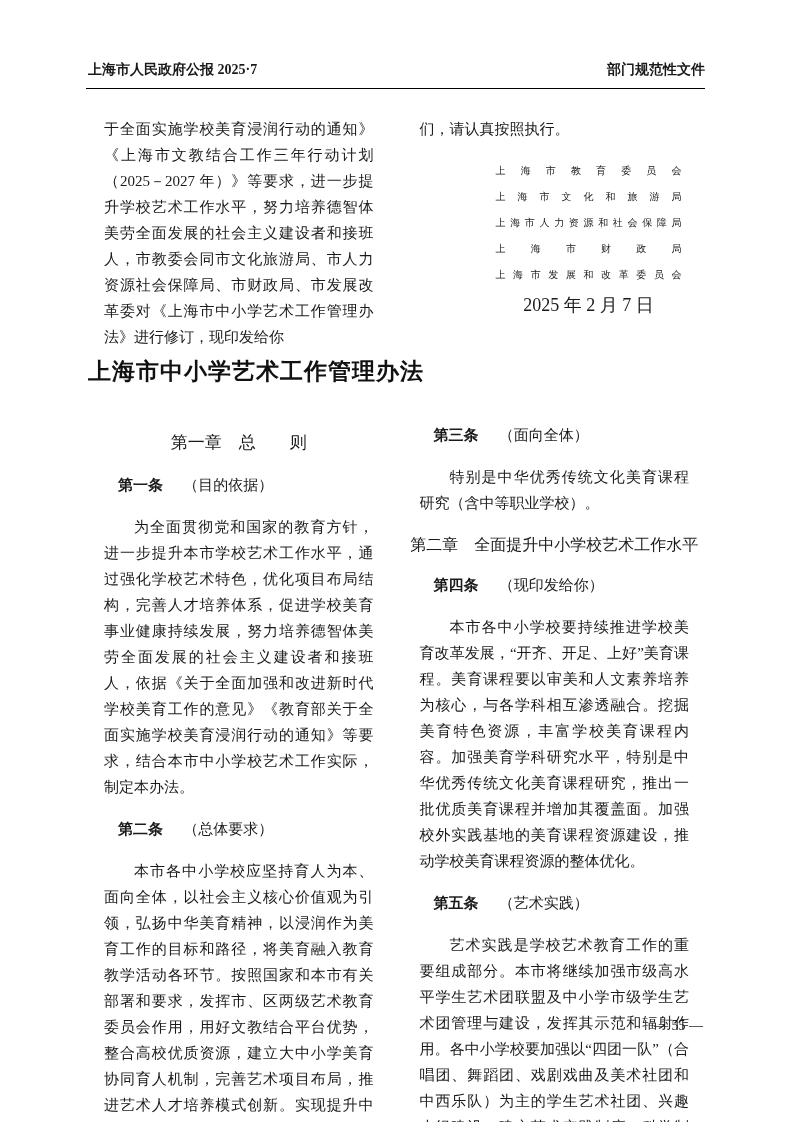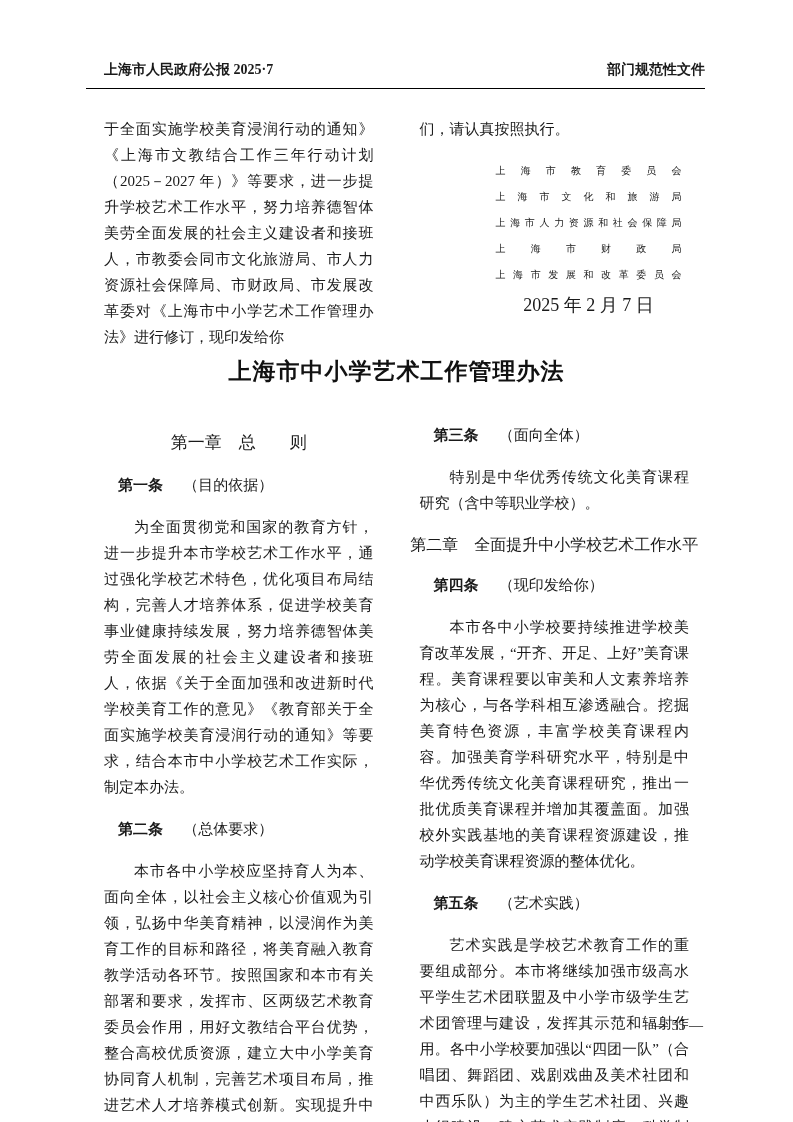--- a/index.html
+++ b/index.html
@@ -7,21 +7,21 @@
     position: relative;
     width: 793px;
     height: 1122px;
     background: #ffffff;
     overflow: hidden;
     font-family: "Liberation Serif", "DejaVu Serif", serif;
     color: #1a1a1a;
   }
   .header {
     position: absolute;
-    left: 104px; right: 88px; top: 60px;
+    left: 88px; right: 88px; top: 60px;
     display: flex;
     justify-content: space-between;
     font-size: 14px;
     font-weight: bold;
     line-height: 20px;
     gap: 43px;
   }
   .header-rule {
     position: absolute;
     left: 86px; right: 88px; top: 88px;
@@ -58,21 +58,20 @@
     width: 186px;
     font-size: 18px;
     line-height: 26px;
     margin-top: 4px;
     text-align: center;
   }
   .doc-title {
     position: absolute;
     left: 88px; right: 88px; top: 356px;
     margin: 0;
-    text-align: center;
     font-family: "Liberation Sans", "DejaVu Sans", sans-serif;
     font-size: 23px;
     font-weight: bold;
     line-height: 30px;
     letter-spacing: 1px;
     color: #111111;
   }
   .chapter-heading {
     font-size: 17px;
     line-height: 26px;

